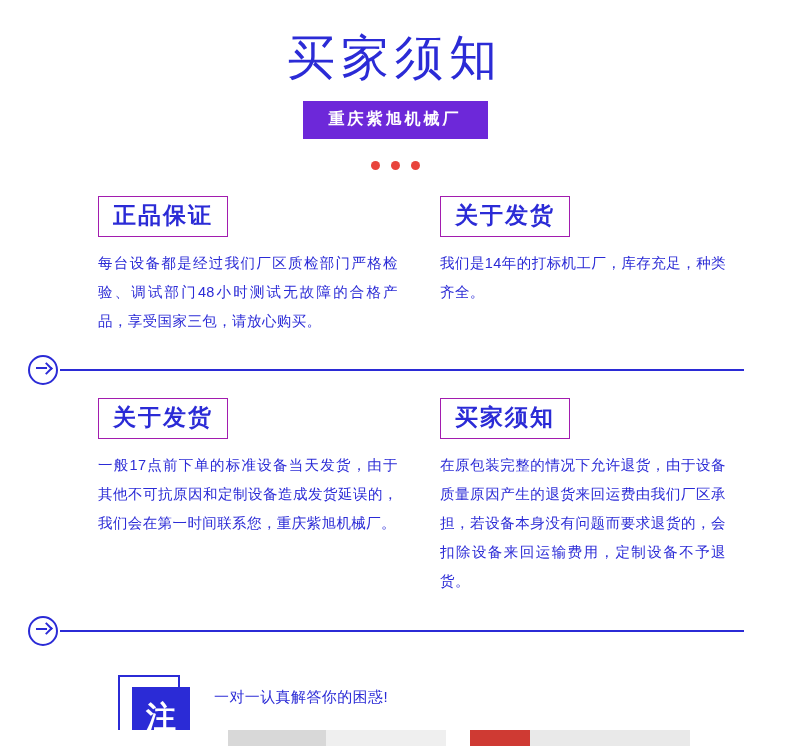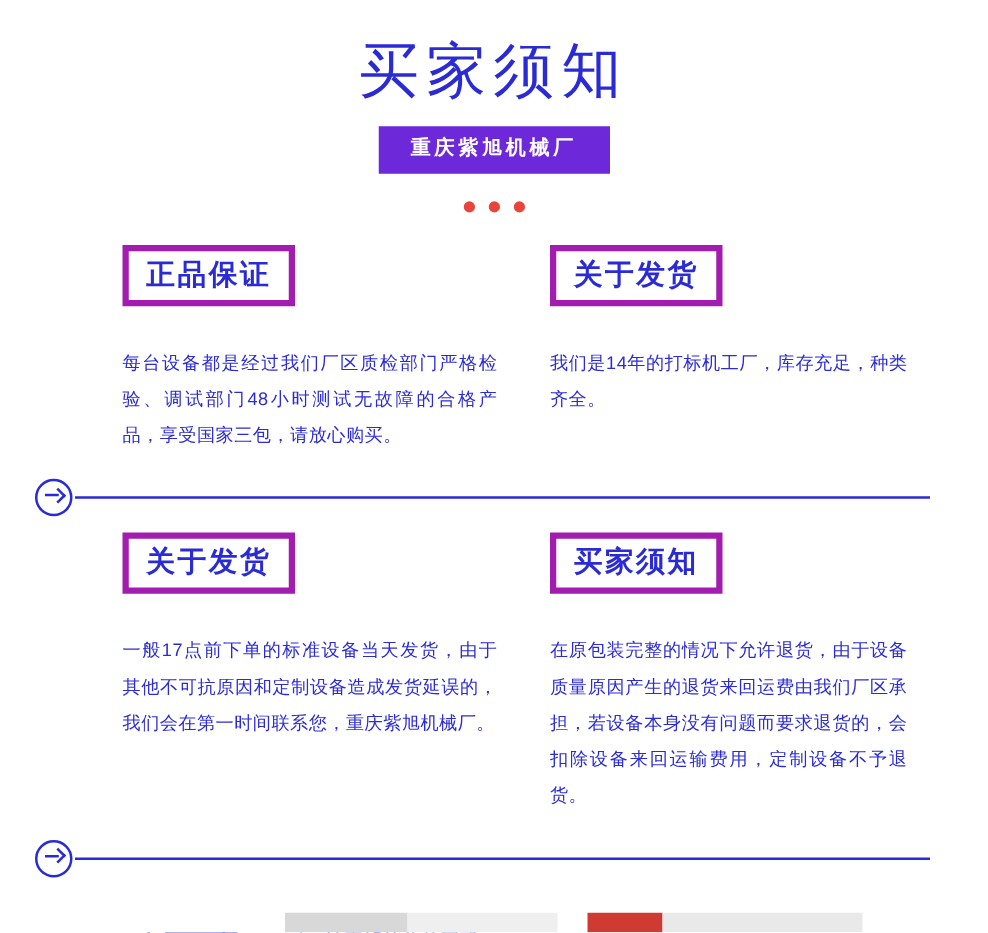--- a/index.html
+++ b/index.html
@@ -76,30 +76,30 @@
   }
   .cell {
     padding-right: 18px;
     box-sizing: border-box;
   }
   .cell.right {
     padding-left: 2px;
   }
   .tag {
     display: inline-block;
-    border: 5px solid #a21caf;
+    border: 1px solid #a21caf;
     color: #2b2bd6;
     font-size: 23px;
     font-weight: bold;
     letter-spacing: 2px;
     padding: 7px 14px 9px 14px;
     line-height: 1;
   }
   .body-text {
-    margin-top: 32px;
+    margin-top: 12px;
     font-size: 14.5px;
     line-height: 2.0;
     color: #2b2bd6;
     letter-spacing: 0.4px;
     text-align: justify;
   }
   .cell.right .body-text {
     max-width: 300px;
   }
   .cell.left .body-text {

